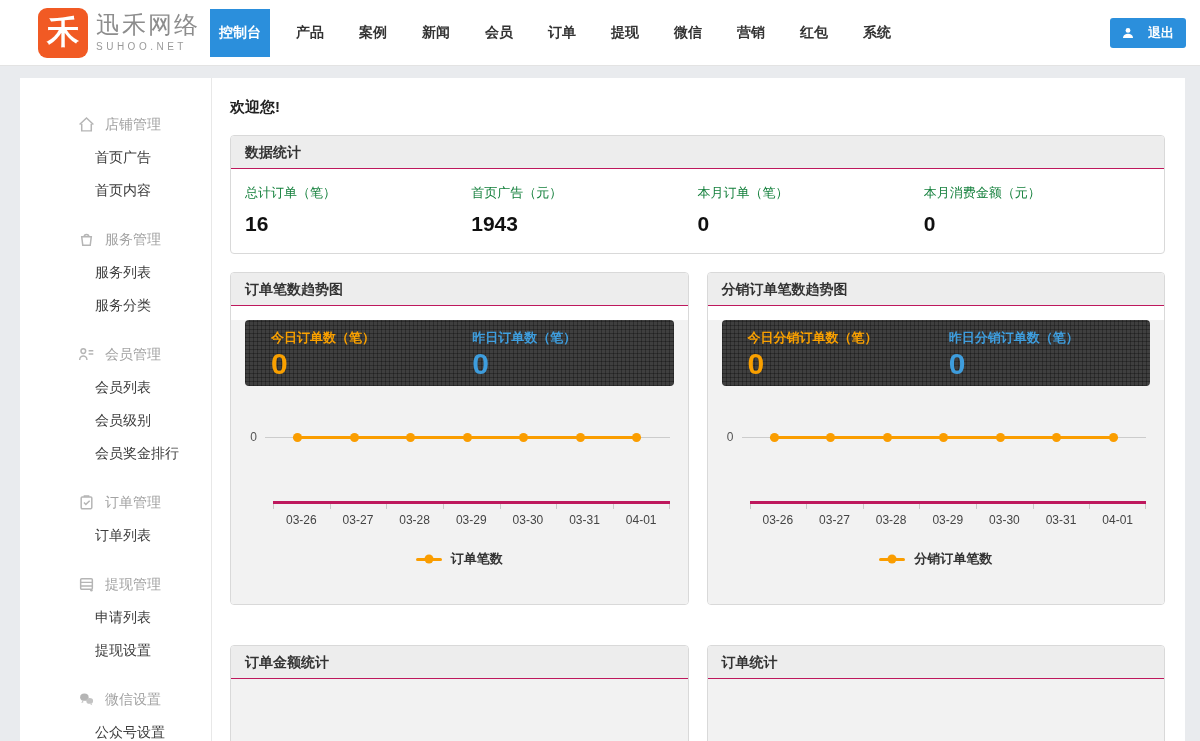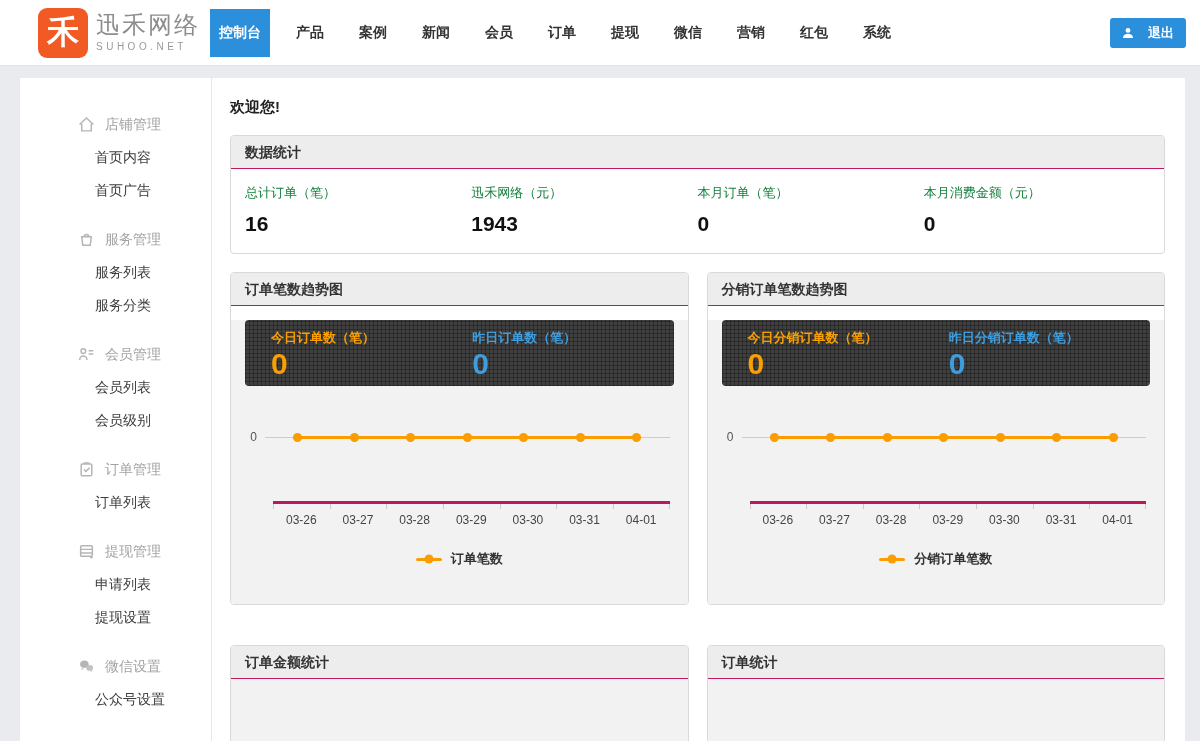--- a/index.html
+++ b/index.html
@@ -141,22 +141,22 @@
     <div class="side-section">
       <div class="side-header">
         <span class="sicon">
           <svg width="17" height="17" viewBox="0 0 16 16" fill="none" stroke="#b5b5b5" stroke-width="1.4">
               <path d="M1.5 8 8 1.8 14.5 8"></path>
               <path d="M3.5 7.2V14h9V7.2"></path>
             </svg>
         </span>
         <span>店铺管理</span>
       </div>
+      <div class="side-item">首页广告</div>
       <div class="side-item">首页内容</div>
-      <div class="side-item">首页广告</div>
     </div>
 
     <div class="side-section">
       <div class="side-header">
         <span class="sicon">
           <svg width="17" height="17" viewBox="0 0 16 16" fill="none" stroke="#b5b5b5" stroke-width="1.4">
               <path d="M3.5 5.5h9l-1 8h-7z"></path>
               <path d="M5.8 5.5a2.2 2.2 0 0 1 4.4 0"></path>
             </svg>
         </span>
@@ -172,20 +172,21 @@
           <svg width="17" height="17" viewBox="0 0 16 16" fill="none" stroke="#b5b5b5" stroke-width="1.4">
               <circle cx="5" cy="4.8" r="2.2"></circle>
               <path d="M1.6 13.2c0-2.8 2.2-3.8 3.4-3.8s3.4 1 3.4 3.8"></path>
               <path d="M10 4.5h4.4M10 7.5h4.4"></path>
             </svg>
         </span>
         <span>会员管理</span>
       </div>
       <div class="side-item">会员列表</div>
       <div class="side-item">会员级别</div>
+      <div class="side-item">会员奖金排行</div>
     </div>
 
     <div class="side-section">
       <div class="side-header">
         <span class="sicon">
           <svg width="17" height="17" viewBox="0 0 16 16" fill="none" stroke="#b5b5b5" stroke-width="1.4">
               <rect x="3" y="2.8" width="10" height="11" rx="1"></rect>
               <path d="M6 2.8V1.8h4v1"></path>
               <path d="m5.6 8 1.8 1.8L11 6.4"></path>
             </svg>
@@ -231,21 +232,21 @@
 
 
     <div class="panel">
       <div class="panel-header">数据统计</div>
       <div class="stats-body">
         <div class="stat">
           <div class="stat-label">总计订单（笔）</div>
           <div class="stat-value">16</div>
         </div>
         <div class="stat">
-          <div class="stat-label">迅禾网络（元）</div>
+          <div class="stat-label">首页广告（元）</div>
           <div class="stat-value">1943</div>
         </div>
         <div class="stat">
           <div class="stat-label">本月订单（笔）</div>
           <div class="stat-value">0</div>
         </div>
         <div class="stat">
           <div class="stat-label">本月消费金额（元）</div>
           <div class="stat-value">0</div>
         </div>

